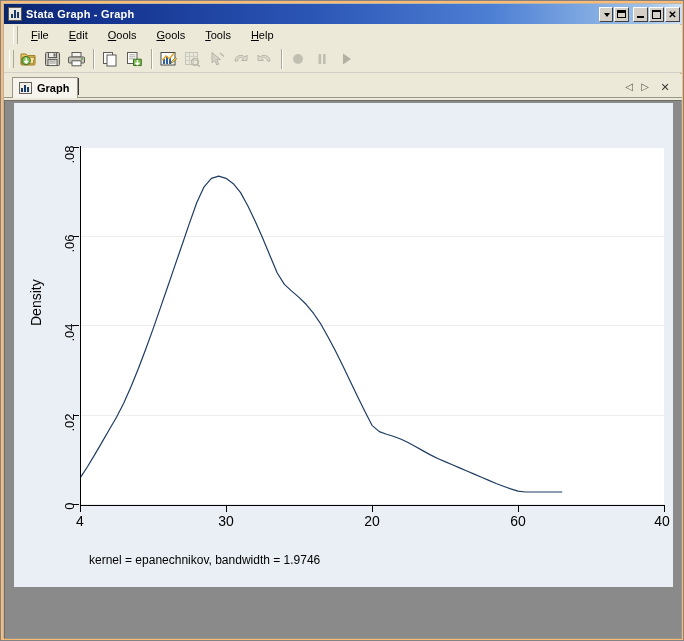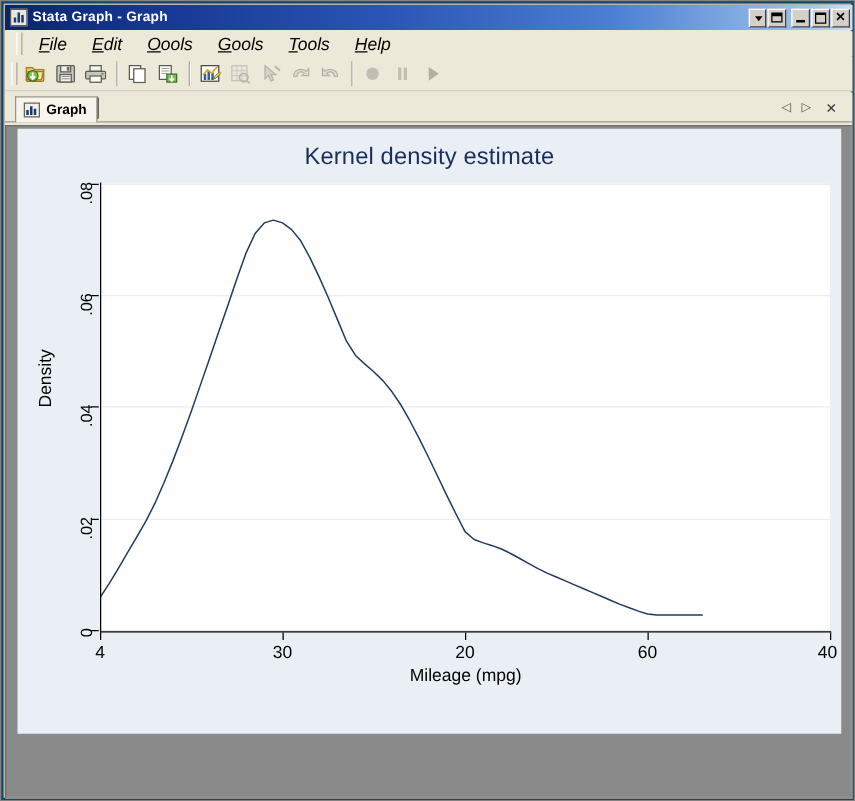--- a/index.html
+++ b/index.html
@@ -11,21 +11,21 @@
     font-family: "Liberation Sans", sans-serif;
     -webkit-font-smoothing: antialiased;
   }
 
   
   #window {
     position: relative;
     width: 684px;
     height: 641px;
     box-sizing: border-box;
-    background: #0c4a6e;
+    background: #fdba74;
     border: 1px solid #838383;
     overflow: hidden;
   }
   .frame-inner {
     position: absolute;
     left: 2px; top: 2px; right: 2px; bottom: 2px;
     background: #ece9d8;
     border: 1px solid #b9b5ab;
     box-sizing: border-box;
   }
@@ -126,26 +126,25 @@
     position: absolute;
     left: 3px; top: 24px;
     width: 678px; height: 20px;
     background: #ece9d8;
     display: flex;
     align-items: center;
     padding-left: 8px;
     box-sizing: border-box;
   }
   .menu-item {
-    font-size: 14px;
+    font-size: 11px;
     color: #000;
     padding: 2px 10px;
     cursor: default;
     white-space: nowrap;
-    font-style: italic;
   }
   .menu-item .ak { text-decoration: underline; }
 
   
   #toolbar {
     position: absolute;
     left: 3px; top: 44px;
     width: 678px; height: 28px;
     background: #ece9d8;
     display: flex;
@@ -514,21 +513,20 @@
     </div>
     <div id="tab-caret"></div>
     <div class="tabnav" id="tabnav-prev">◁</div>
     <div class="tabnav" id="tabnav-next">▷</div>
     <div class="tabnav" id="tabnav-close">✕</div>
   </div>
 
   <div id="client">
     <div id="graph-canvas">
 
-      <div id="graph-title">Kernel density estimate</div>
 
       <div id="plot-area">
         <div class="gridline" style="top:0px"></div>
         <div class="gridline" style="top:89px"></div>
         <div class="gridline" style="top:178px"></div>
         <div class="gridline" style="top:268px"></div>
         <div class="gridline" style="top:357px"></div>
 
         <div class="ytick" style="top:0px"></div>
         <div class="ytick" style="top:89px"></div>
@@ -556,16 +554,16 @@
       <div class="xtick" style="left:504px"></div>
       <div class="xtick" style="left:650px"></div>
 
       <span class="xlabel" style="left:66px">4</span>
       <span class="xlabel" style="left:212px">30</span>
       <span class="xlabel" style="left:358px">20</span>
       <span class="xlabel" style="left:504px">60</span>
       <span class="xlabel" style="left:648px">40</span>
 
       <div id="yaxis-title">Density</div>
-      <div id="xaxis-title">Mileage (mpg)</div>
+      <div id="note">kernel = epanechnikov, bandwidth = 1.9746</div>
     </div>
   </div>
 </div>
 
 </body></html>

